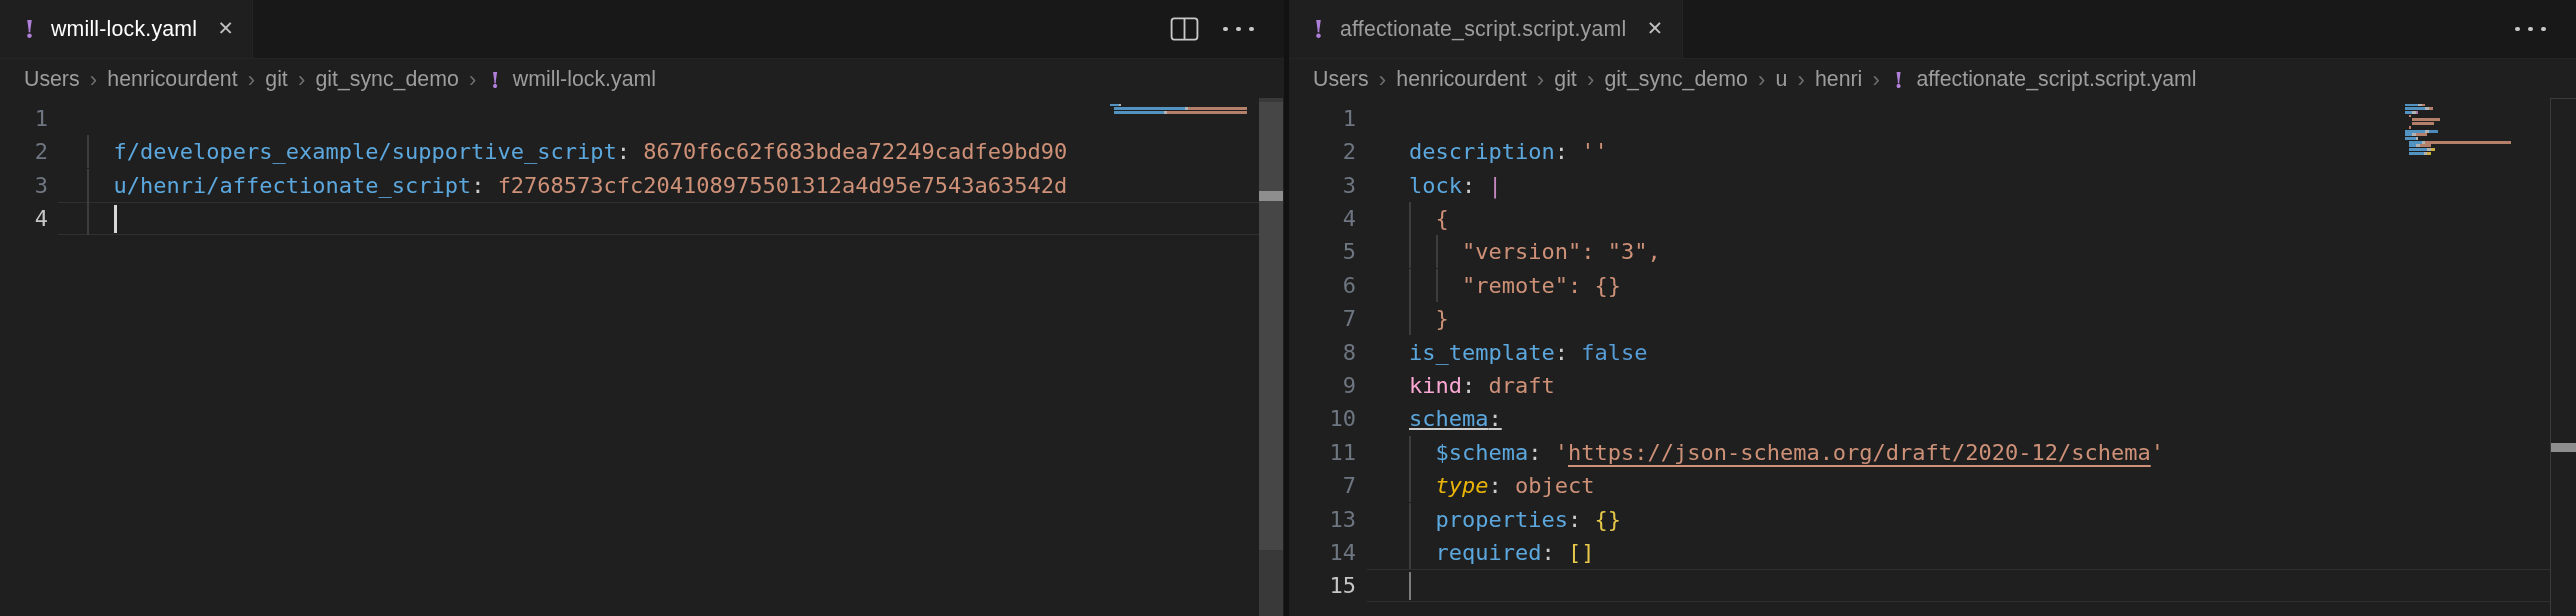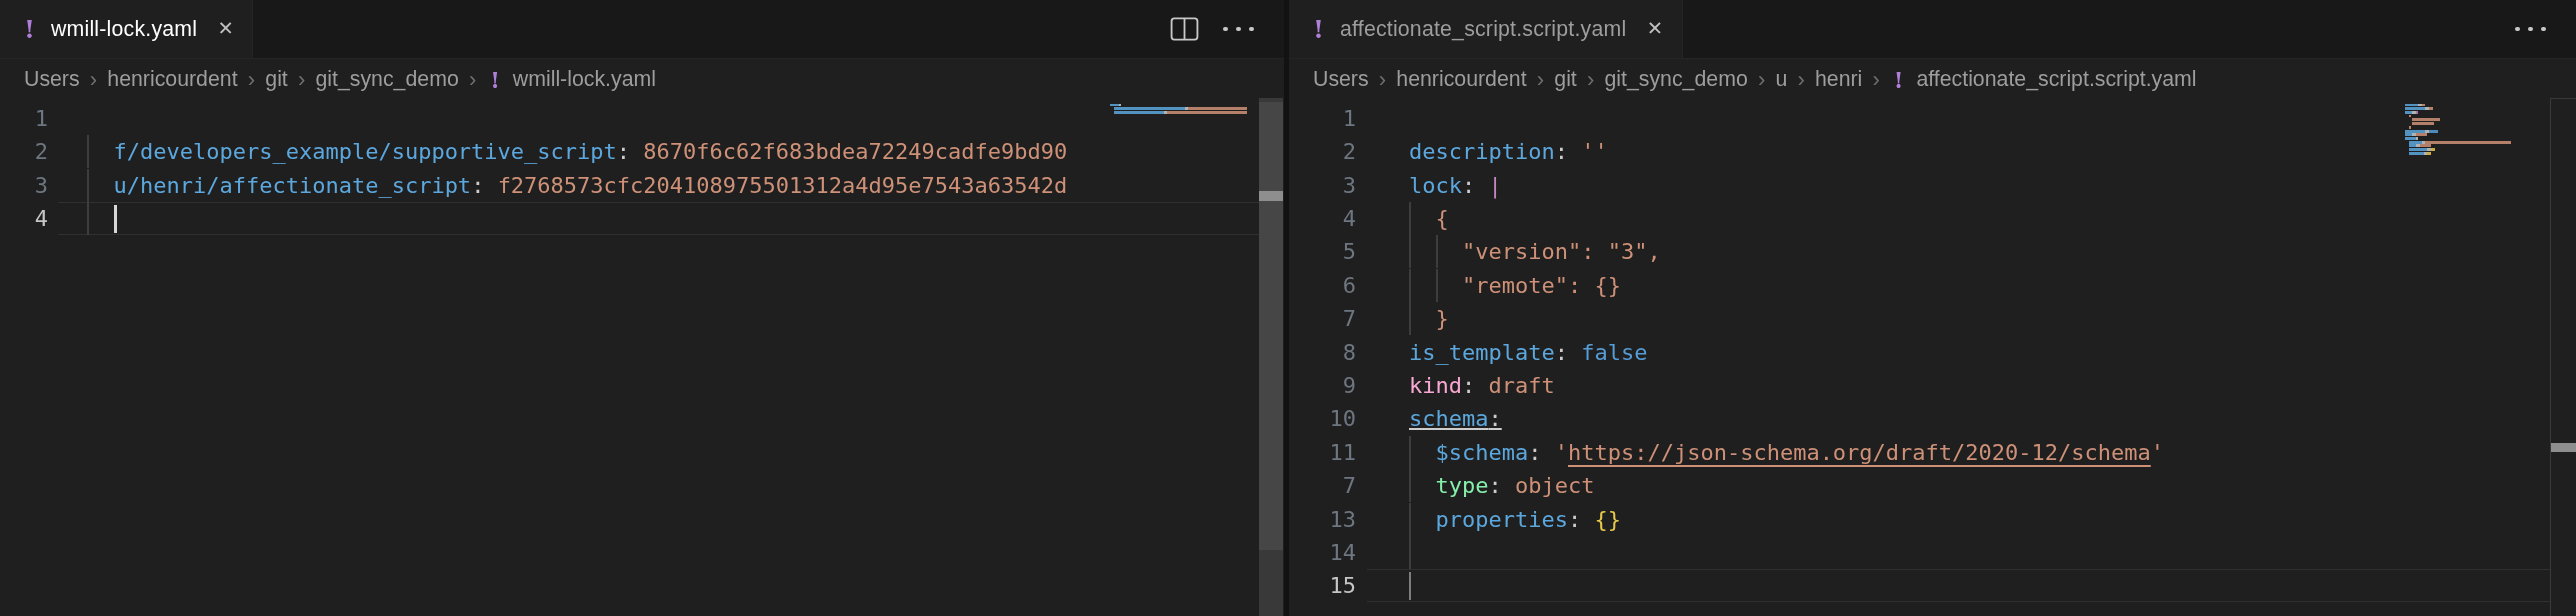--- a/index.html
+++ b/index.html
@@ -238,38 +238,39 @@
         <div class="mmrow" style="left: 1116px; top: 43px; width: 135px;">
           <i style="width: 3.7px; background: transparent;"></i>
           <i style="width: 13px; background: rgb(92, 168, 222);"></i>
           <i style="width: 3.7px; background: rgb(204, 204, 204);"></i>
           <i style="width: 1.9px; background: rgb(206, 145, 120);"></i>
           <i style="width: 82px; background: rgb(206, 145, 120);"></i>
           <i style="width: 1.9px; background: rgb(206, 145, 120);"></i>
         </div>
         <div class="guide" style="left: 120px; top: 371px; height: 33px;"></div>
         <div class="lnum" style="left: 0px; width: 67px; top: 371px;">7</div>
-        <div class="codeline" style="left: 120px; top: 371px; width: 993px;"><span style="color: transparent;">  </span><span style="color: #86efac;">type</span><span style="color: rgb(204, 204, 204);">: </span><span style="color: rgb(206, 145, 120);">object</span></div>
+        <div class="codeline" style="left: 120px; top: 371px; width: 993px;"><span style="color: transparent;">  </span><span style="color: #eab308; font-style: italic;">type</span><span style="color: rgb(204, 204, 204);">: </span><span style="color: rgb(206, 145, 120);">object</span></div>
         <div class="mmrow" style="left: 1116px; top: 46px; width: 135px;">
           <i style="width: 3.7px; background: transparent;"></i>
           <i style="width: 7.4px; background: rgb(92, 168, 222);"></i>
           <i style="width: 3.7px; background: rgb(204, 204, 204);"></i>
           <i style="width: 11px; background: rgb(206, 145, 120);"></i>
         </div>
         <div class="guide" style="left: 120px; top: 405px; height: 33px;"></div>
         <div class="lnum" style="left: 0px; width: 67px; top: 405px;">13</div>
         <div class="codeline" style="left: 120px; top: 405px; width: 993px;"><span style="color: transparent;">  </span><span style="color: rgb(92, 168, 222);">properties</span><span style="color: rgb(204, 204, 204);">: </span><span style="color: rgb(232, 200, 74);">{}</span></div>
         <div class="mmrow" style="left: 1116px; top: 50px; width: 135px;">
           <i style="width: 3.7px; background: transparent;"></i>
           <i style="width: 18.6px; background: rgb(92, 168, 222);"></i>
           <i style="width: 3.7px; background: rgb(204, 204, 204);"></i>
           <i style="width: 3.7px; background: rgb(232, 200, 74);"></i>
         </div>
         <div class="guide" style="left: 120px; top: 438px; height: 33px;"></div>
         <div class="lnum" style="left: 0px; width: 67px; top: 438px;">14</div>
+        <div class="codeline" style="left: 120px; top: 438px; width: 993px;"><span style="color: transparent;">  </span><span style="color: rgb(92, 168, 222);">required</span><span style="color: rgb(204, 204, 204);">: </span><span style="color: rgb(232, 200, 74);">[]</span></div>
         <div class="mmrow" style="left: 1116px; top: 54px; width: 135px;">
           <i style="width: 3.7px; background: transparent;"></i>
           <i style="width: 15px; background: rgb(92, 168, 222);"></i>
           <i style="width: 3.7px; background: rgb(204, 204, 204);"></i>
           <i style="width: 3.7px; background: rgb(232, 200, 74);"></i>
         </div>
         <div class="curline" style="top: 471px; left: 78px; width: 1183px;"></div>
         <div class="guide bright" style="left: 120px; top: 474px; height: 28px; width: 1.9px;"></div>
         <div class="lnum active" style="left: 0px; width: 67px; top: 471px;">15</div>
         <div class="codeline" style="left: 120px; top: 471px; width: 993px;"></div>

